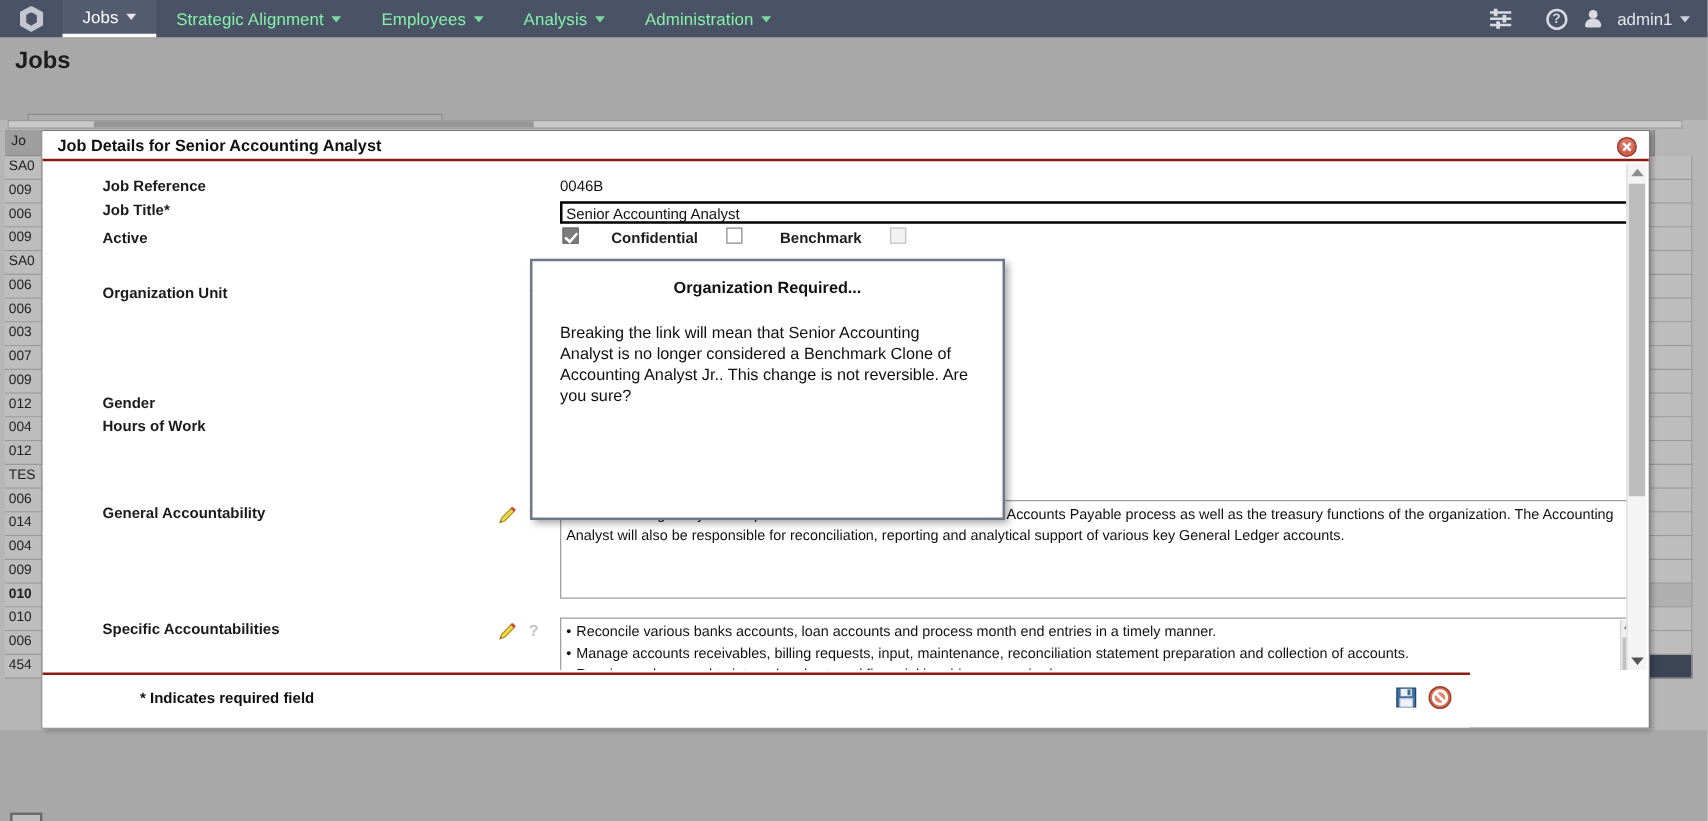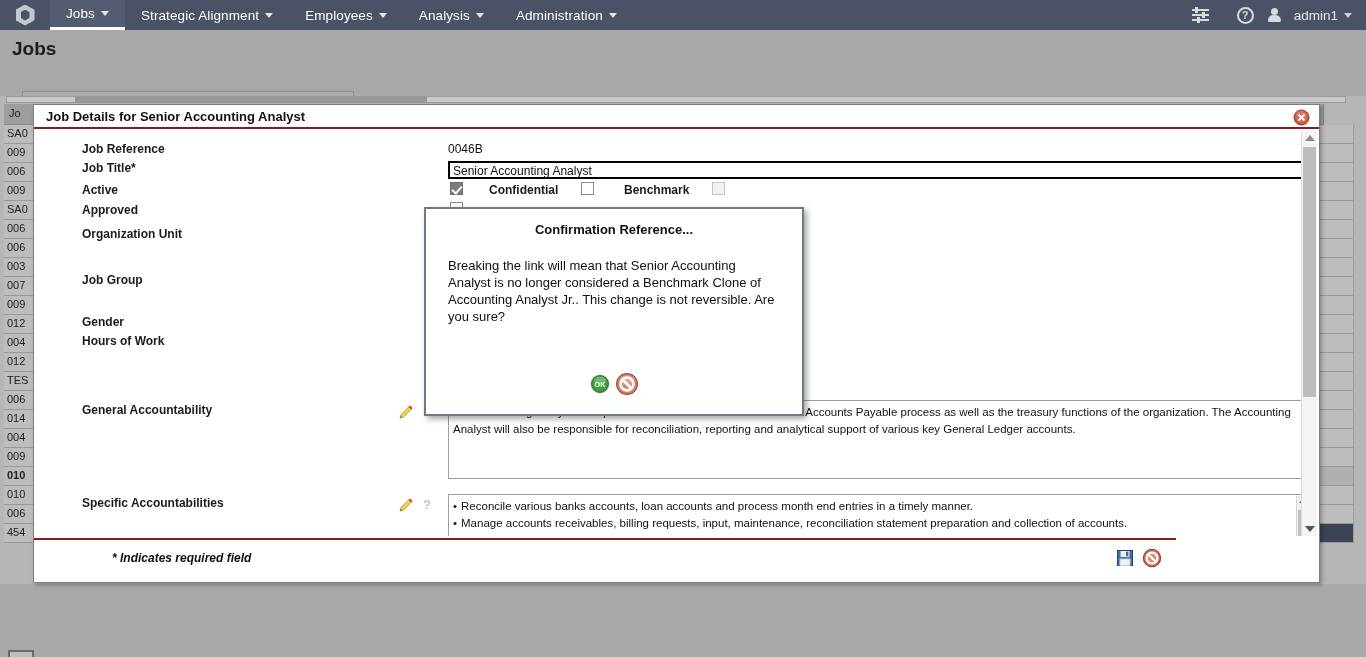--- a/index.html
+++ b/index.html
@@ -26,21 +26,21 @@
     clip-path: polygon(50% 0%, 100% 25%, 100% 75%, 50% 100%, 0% 75%, 0% 25%);
     display: flex; align-items: center; justify-content: center;
   }
   .logo-hex-in {
     width: 9px; height: 11px; background: #4a5265;
     clip-path: polygon(50% 0%, 100% 25%, 100% 75%, 50% 100%, 0% 75%, 0% 25%);
   }
   .nav-item {
     display: flex; align-items: center; gap: 6px;
     padding: 0 16px;
-    color: #ffffff; font-size: 13.5px; letter-spacing: .1px;
+    color: #86efac; font-size: 13.5px; letter-spacing: .1px;
     cursor: pointer; white-space: nowrap;
   }
   .nav-item.active {
     background: #545c70; color: #ffffff;
     border-bottom: 3px solid #ffffff;
   }
   .caret { display:inline-block; width:0;height:0;
     border-left:4px solid transparent;border-right:4px solid transparent;
     border-top:5px solid currentColor; opacity:.85; }
   #topnav-right {
@@ -210,21 +210,21 @@
   #modal-scroll .up, #modal-scroll .down {
     position:absolute; left:3px; width:0;height:0;
     border-left:5px solid transparent;border-right:5px solid transparent;
   }
   #modal-scroll .up { top:4px; border-bottom:6px solid #8d8d8d; }
   #modal-scroll .down { bottom:4px; border-top:6px solid #545454; }
   #modal-scroll .thumb { position:absolute; left:1px; top:16px; width:13px; height:250px; background:#bdbdbd; }
 
   #job-modal-footer {
     position: absolute; left:0; bottom: 0; width: 1142px; height: 44px;
-    border-top: 2px solid #8a1b14; background:#fff;font-style:italic;
+    border-top: 2px solid #8a1b14; background:#fff;
   }
   #req-note { position:absolute; left: 78px; top: 11px; font-size:12px; font-weight:bold; color:#0f0f0f; }
   #footer-actions { position:absolute; right: 14px; top: 8px; display:flex; align-items:center; gap: 8px; }
 
   
   #confirm-dialog {
     position: absolute; left: 424px; top: 207px; width: 380px; height: 209px;
     background: #ffffff; border: 2px solid #6e7a8a;
     box-shadow: 3px 3px 6px rgba(0,0,0,.35);
   }
@@ -485,37 +485,28 @@
 
     <div class="frow" style="top:52px">
       <span class="flabel">Active</span>
       <span class="cbx checked" style="left:416px;top:-1px"></span>
       <span class="inline-label" style="left:455px;top:0px">Confidential</span>
       <span class="cbx" style="left:547px;top:-1px"></span>
       <span class="inline-label" style="left:590px;top:0px">Benchmark</span>
       <span class="cbx disabled" style="left:678px;top:-1px"></span>
     </div>
 
-    <div class="frow" style="top:72px">
-      <span class="flabel">Approved</span>
-      <span class="cbx" style="left:416px;top:-1px"></span>
-    </div>
 
     <div class="frow" style="top:96px">
       <span class="flabel">Organization Unit</span>
       <span class="fhelp">?</span>
       <div class="fselect"></div>
     </div>
 
 
-    <div class="frow" style="top:142px">
-      <span class="flabel">Job Group</span>
-      <span class="fhelp">?</span>
-      <div class="fselect">A</div>
-    </div>
 
 
     <div class="frow" style="top:184px">
       <span class="flabel">Gender</span>
       <div class="fselect">G</div>
     </div>
 
     <div class="frow" style="top:203px">
       <span class="flabel">Hours of Work</span>
       <div class="fselect">S</div>
@@ -584,33 +575,15 @@
           <circle cx="10" cy="10" r="5.6" fill="#ffffff" opacity=".18"></circle>
           <circle cx="10" cy="10" r="5.4" fill="none" stroke="#fff" stroke-width="2.3"></circle>
           <path d="M6.2 6.2l7.6 7.6" stroke="#fff" stroke-width="2.3"></path>
         </svg>
       </span>
     </div>
   </div>
 </div>
 
 <div id="confirm-dialog">
-  <div id="confirm-title">Confirmation Reference...</div>
+  <div id="confirm-title">Organization Required...</div>
   <div id="confirm-msg">Breaking the link will mean that Senior Accounting Analyst is no longer considered a Benchmark Clone of Accounting Analyst Jr.. This change is not reversible. Are you sure?</div>
-  <div id="confirm-buttons">
-    <span class="round-btn">
-      <svg width="22" height="22" viewBox="0 0 22 22">
-        <circle cx="11" cy="11" r="9.6" fill="#b9c4b9" opacity=".6"></circle>
-        <circle cx="11" cy="11" r="8.4" fill="#3f9e3f" stroke="#2d7a2d" stroke-width="1.1"></circle>
-        <ellipse cx="11" cy="7.6" rx="6" ry="4.2" fill="#ffffff" opacity=".25"></ellipse>
-        <text x="11" y="14.3" text-anchor="middle" font-size="7.4" font-weight="bold" fill="#ffffff" font-family="'Liberation Sans',sans-serif">OK</text>
-      </svg>
-    </span>
-    <span class="round-btn">
-      <svg width="24" height="24" viewBox="0 0 24 24">
-        <circle cx="12" cy="12" r="10.4" fill="#d8806e" stroke="#a4503c" stroke-width="1.2"></circle>
-        <ellipse cx="12" cy="8.4" rx="7.4" ry="5" fill="#ffffff" opacity=".22"></ellipse>
-        <circle cx="12" cy="12" r="6.4" fill="none" stroke="#ffffff" stroke-width="2.6"></circle>
-        <path d="M7.5 7.5l9 9" stroke="#ffffff" stroke-width="2.6"></path>
-      </svg>
-    </span>
-  </div>
 </div>
 
 </body></html>

